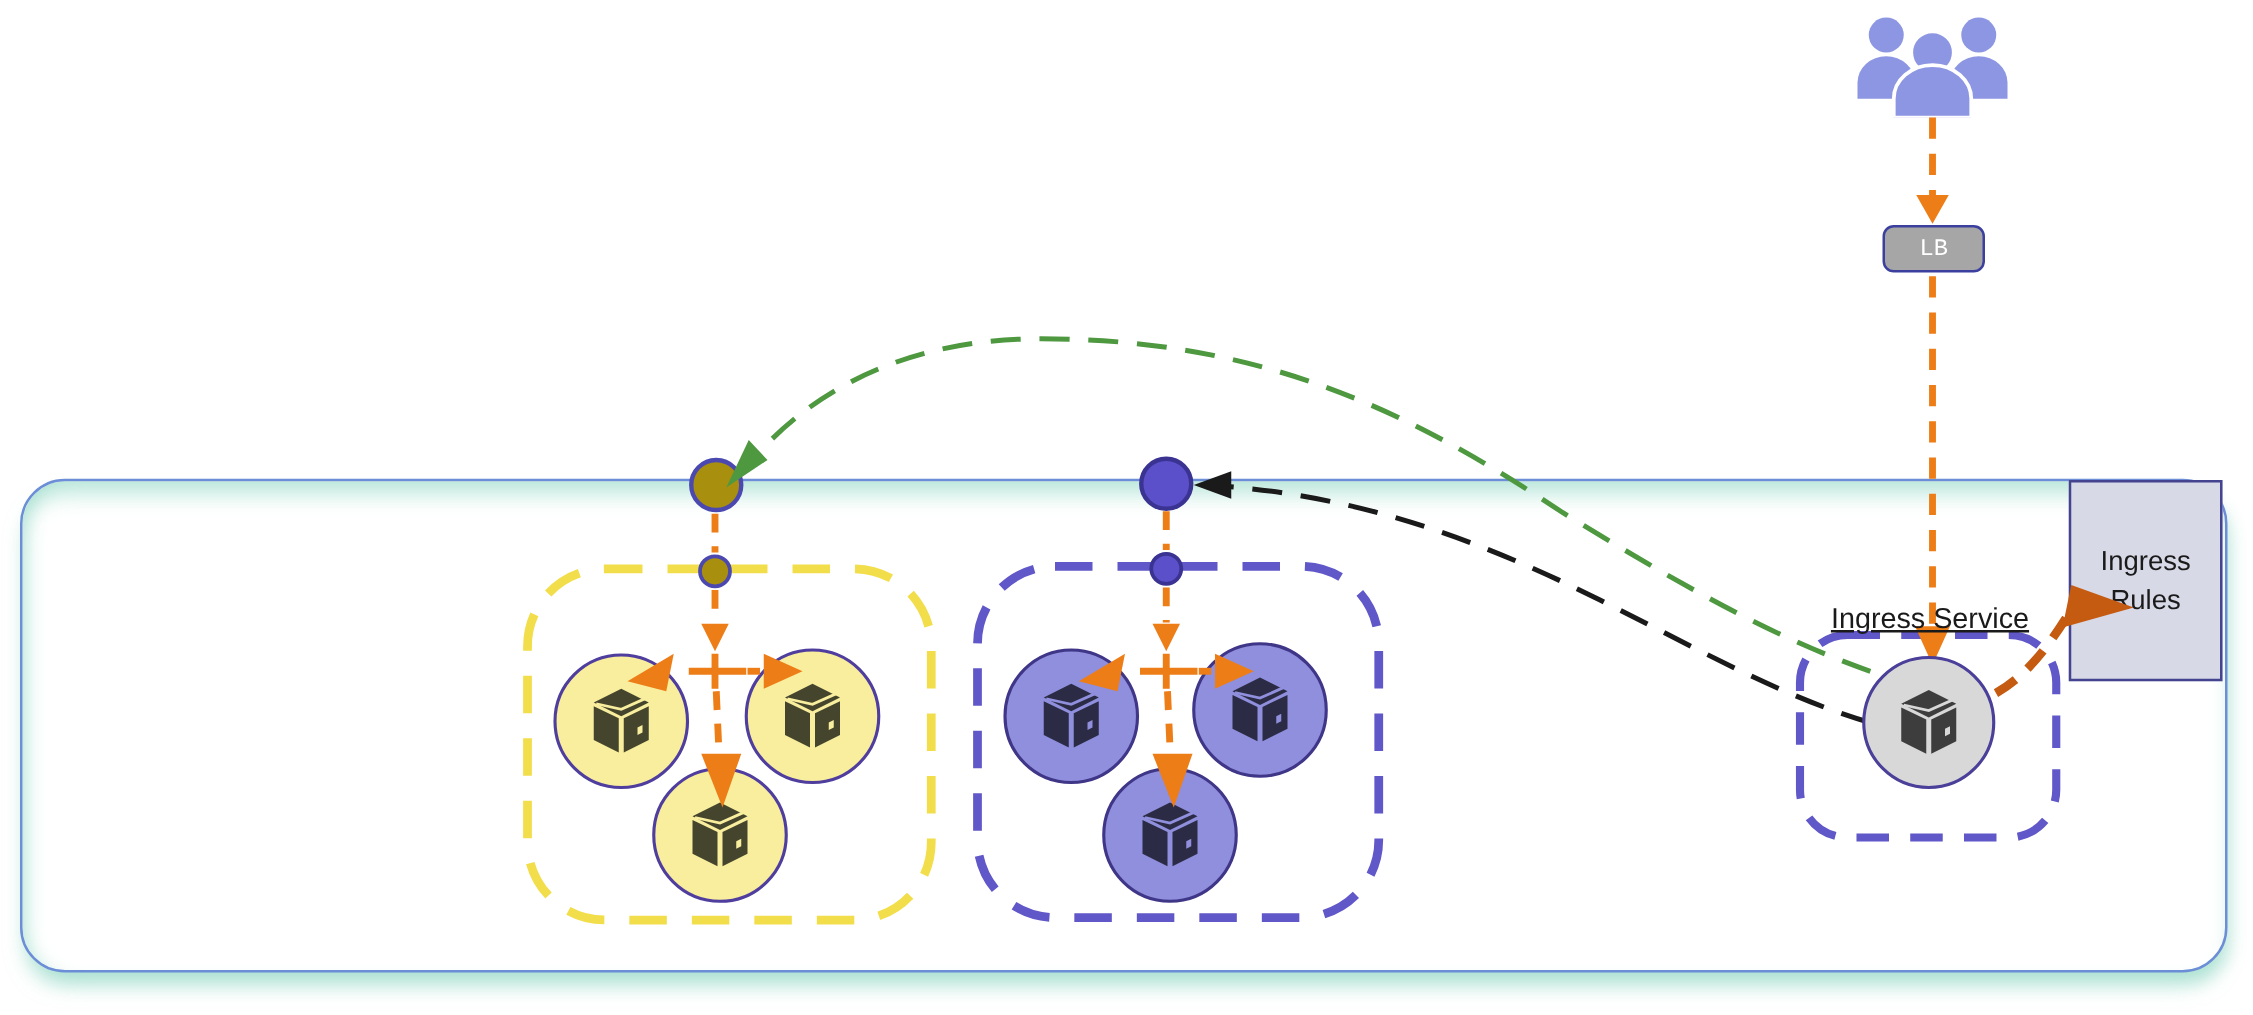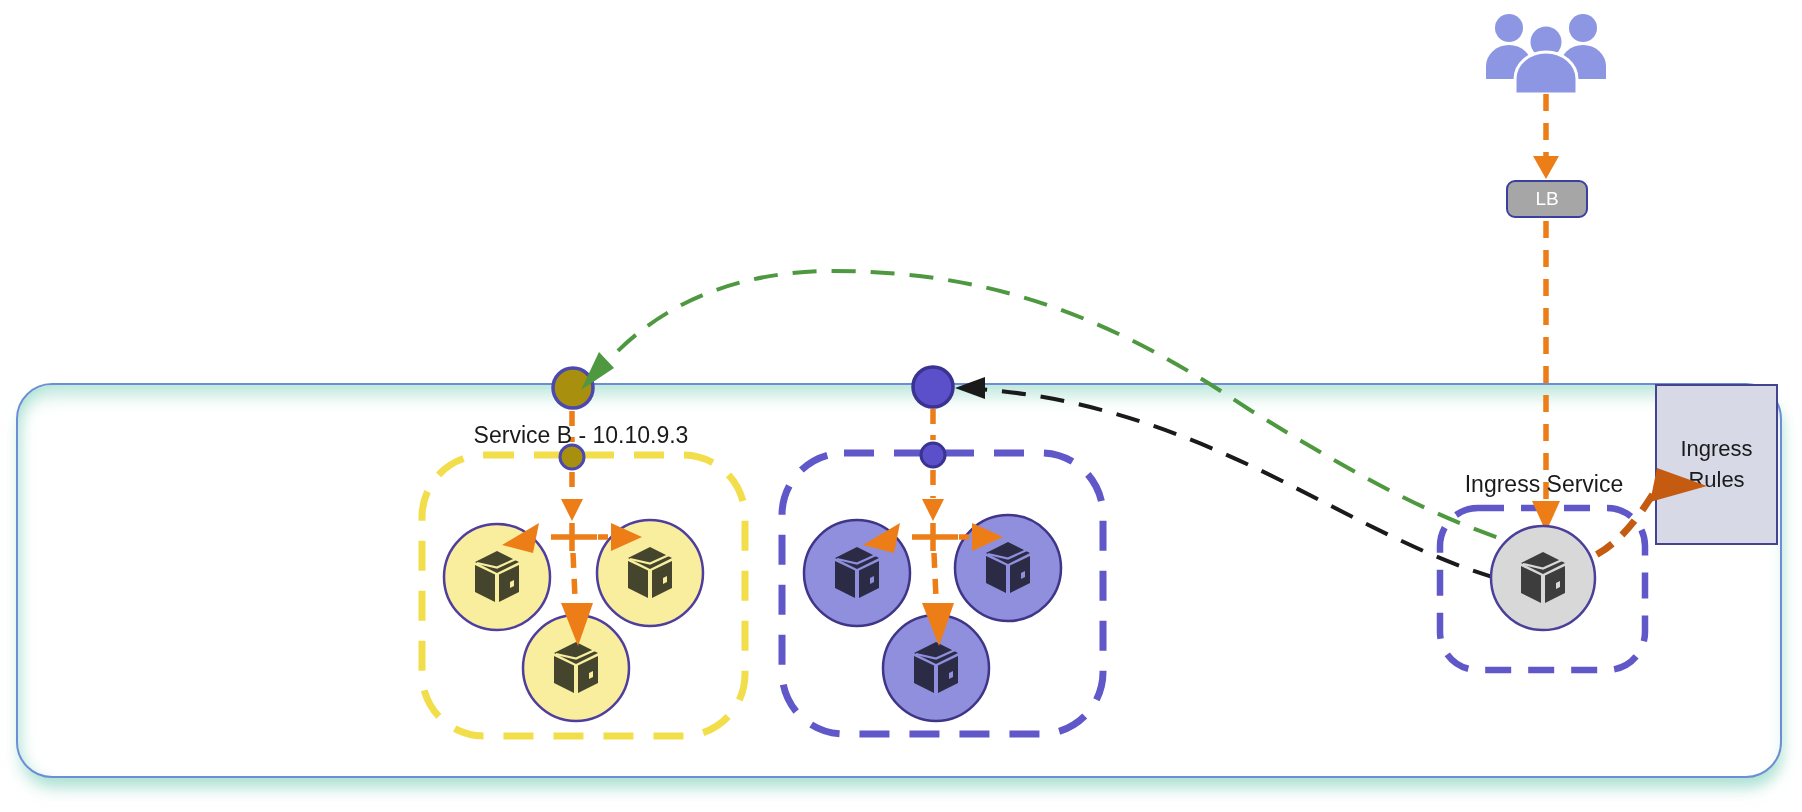--- a/index.html
+++ b/index.html
@@ -27,21 +27,21 @@
     left:1655px;top:384px;width:123px;height:161px;background:#d7d9e7;
     border:2.5px solid #43438f;color:#1a1a1a;font-size:22px;text-align:center;
     line-height:1.4;z-index:4;padding:0 4px;
   }
   .label{
     position:absolute;color:#1a1a1a;font-size:23px;text-align:center;z-index:6;
     white-space:nowrap;
   }
   .lbl-b{left:416px;top:422px;width:330px;}
   .lbl-c{left:782px;top:420px;width:321px;}
-  .lbl-ingress{left:1430px;top:471px;width:228px;}
+  .lbl-ingress{left:1430px;top:481px;width:228px;text-decoration:underline;}
   svg.overlay{position:absolute;left:0;top:0;z-index:5;}
   svg.users{position:absolute;left:1482px;top:10px;z-index:2;}
 </style>
 </head>
 <body>
 
 <div id="canvas">
 
   <div class="cluster"></div>
 
@@ -148,20 +148,19 @@
       <line x1="933" y1="523" x2="933" y2="551"></line>
     </g>
     <g fill="#ed7d17">
       <polygon points="922,499 944,499 933,521"></polygon>
       <polygon points="900,523 894,553 863,545"></polygon>
       <polygon points="972,523 972,551 1003,537"></polygon>
       <polygon points="922,603 954,603 939,646"></polygon>
     </g>
   </svg>
 
-  <div class="node-box lb" style="z-index:6;">
+  <div class="node-box lb" style="z-index:6;font-family:Liberation Mono, monospace;">
     <span>LB</span>
   </div>
 
-  <div class="label lbl-b">Service B - 10.10.9.3</div>
   <div class="label lbl-ingress">Ingress Service</div>
 
 </div>
 
 </body></html>

